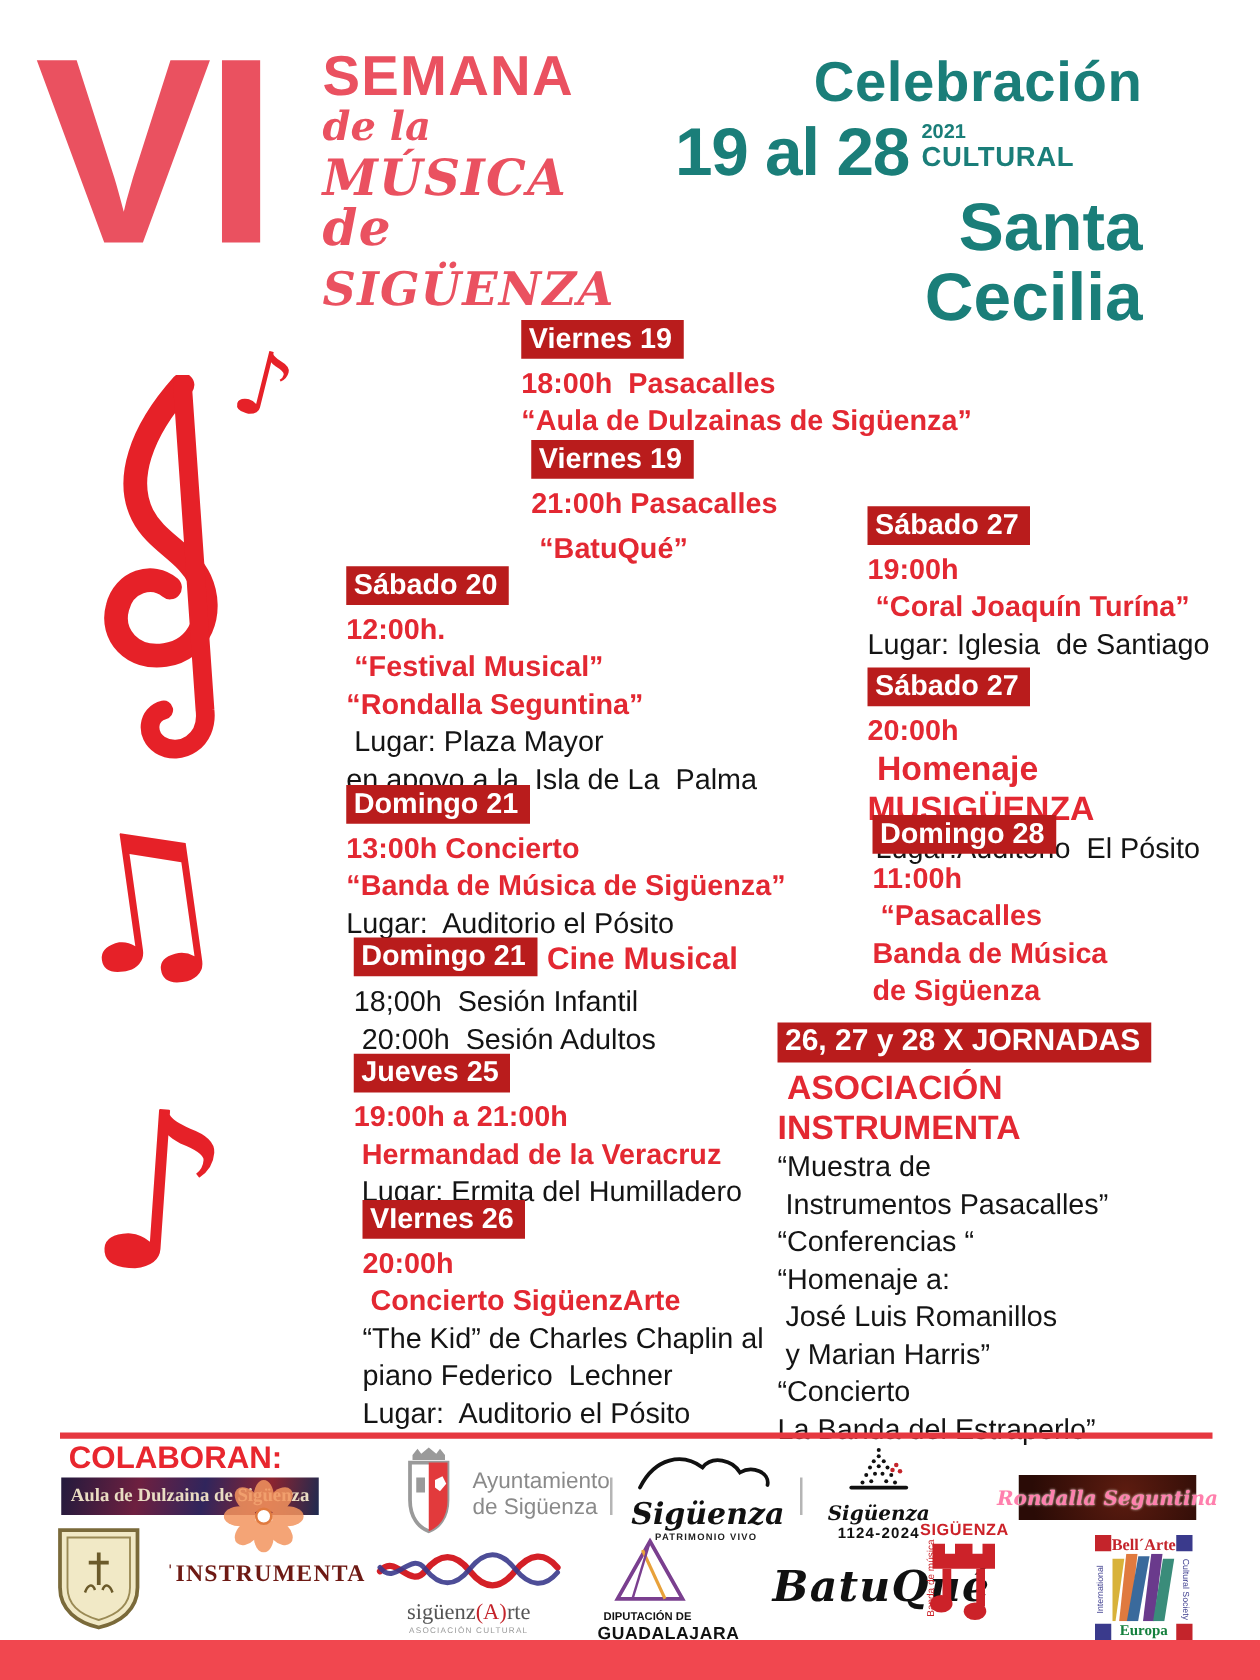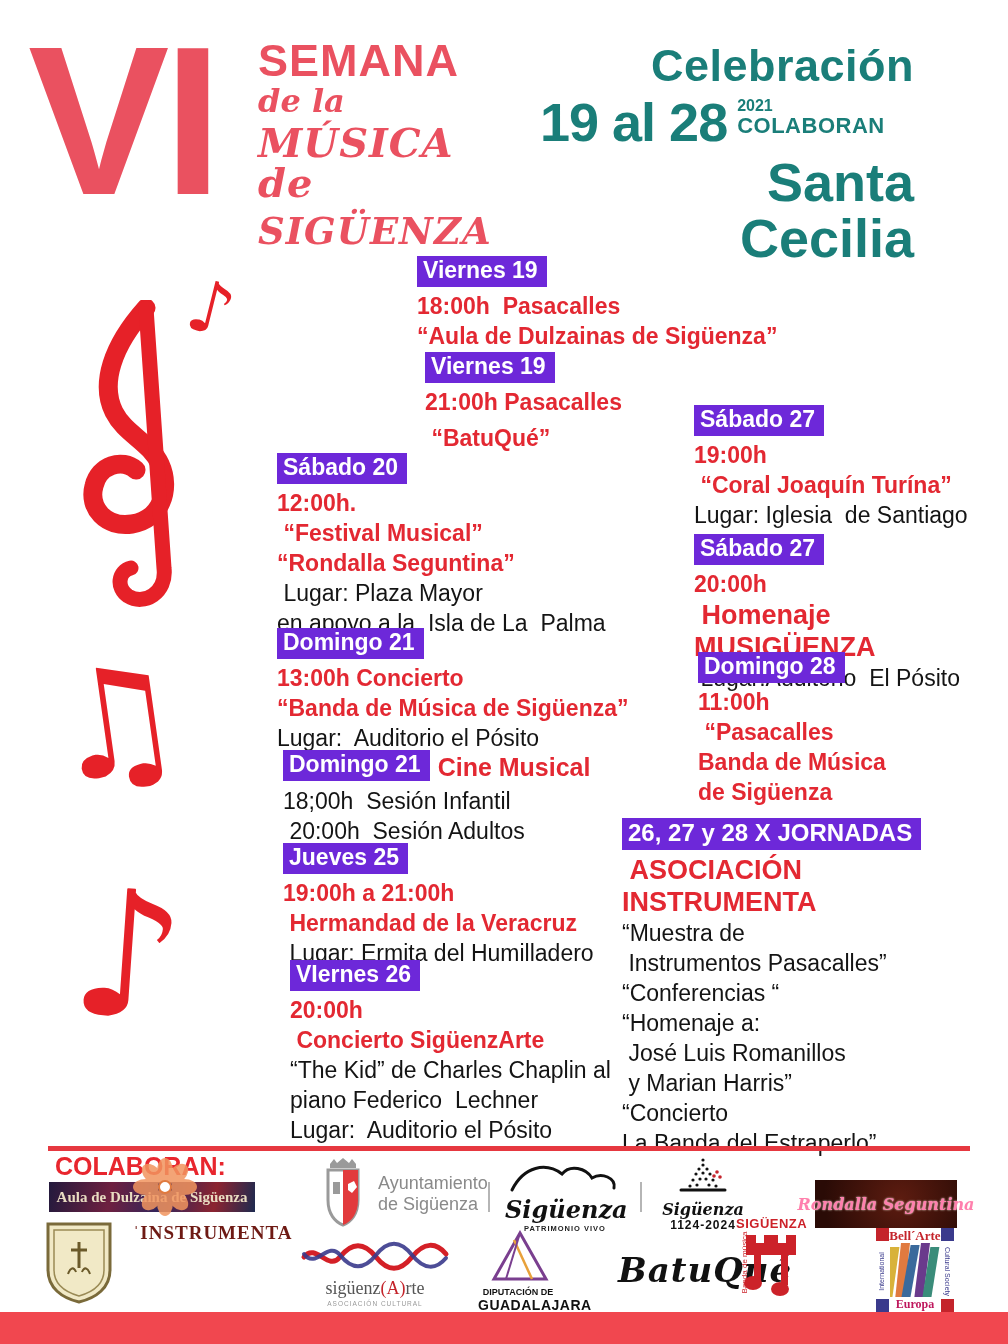--- a/index.html
+++ b/index.html
@@ -25,21 +25,21 @@
   .cel-month{font-size:22px;font-weight:700;line-height:1.1;letter-spacing:0.5px;}
   .cel-santa{font-size:54px;font-weight:700;line-height:1.0;margin-top:8px;}
   .cel-cecilia{font-size:54px;font-weight:700;line-height:1.0;margin-top:2px;}
 
   
   .deco{position:absolute;color:#e62128;}
   .note-glyph{font-family:"DejaVu Sans",sans-serif;line-height:1;}
 
   
   .event{position:absolute;}
-  .badge{display:inline-block;background:#6d28d9;color:#ffffff;font-weight:700;
+  .badge{display:inline-block;background:#b91c1c;color:#ffffff;font-weight:700;
          font-size:23px;padding:2px 9px 4px 6px;line-height:1.1;}
   .badge-suffix{display:inline-block;color:#e32832;font-weight:700;font-size:25px;
                 margin-left:8px;vertical-align:middle;}
   .line{white-space:pre-wrap;line-height:30px;font-size:23px;}
   .line.red{color:#e32832;font-weight:700;}
   .line.black{color:#141414;font-weight:400;}
   .line.big{font-size:27px;line-height:32px;}
   .event .line:first-of-type{margin-top:4px;}
 
   
@@ -61,28 +61,28 @@
   .patrimonio{left:505px;top:1160px;width:120px;text-align:center;}
   .patrimonio .name{font-family:"DejaVu Serif",serif;font-style:italic;font-weight:700;
       font-size:24px;color:#111;line-height:1;}
   .patrimonio .sub{font-size:7.5px;font-weight:700;letter-spacing:1px;color:#222;margin-top:2px;}
 
   .aniv{left:658px;top:1156px;width:90px;text-align:center;}
   .aniv .name{font-family:"DejaVu Serif",serif;font-style:italic;font-weight:700;
       font-size:16px;color:#111;line-height:1;}
   .aniv .years{font-size:12px;font-weight:700;color:#111;letter-spacing:1px;}
 
-  .rondalla{left:815px;top:1180px;width:142px;height:48px;
+  .rondalla{left:815px;top:1180px;width:142px;height:36px;
       background:radial-gradient(circle at 60% 40%,#5d1c10 0%,#2a0b06 85%);
       display:flex;align-items:center;justify-content:center;}
   .rondalla span{font-family:"DejaVu Serif",serif;font-style:italic;font-weight:700;
       font-size:16px;color:#ff7fae;text-shadow:0 0 2px #ffe;white-space:nowrap;}
 
   .veracruz{left:42px;top:1218px;}
-  .instrumenta{left:133px;top:1158px;width:155px;}
+  .instrumenta{left:133px;top:1184px;width:155px;text-align:center;}
   .instrumenta .txt{font-family:"Liberation Serif",serif;font-weight:700;font-size:19px;
       color:#6e1a14;letter-spacing:1px;margin-top:2px;white-space:nowrap;}
 
   .sigarte{left:300px;top:1240px;width:150px;text-align:center;}
   .sigarte .txt{font-family:"Liberation Serif",serif;font-size:18px;color:#555;}
   .sigarte .txt b{color:#c4242b;font-weight:400;}
   .sigarte .sub{font-size:6.5px;color:#999;letter-spacing:1px;margin-top:1px;}
 
   .dipu{left:478px;top:1230px;width:80px;text-align:center;}
   .dipu .l1{font-size:9px;font-weight:700;color:#111;margin-top:1px;}
@@ -94,21 +94,21 @@
   .banda{left:736px;top:1216px;width:70px;text-align:center;}
   .banda .t{font-size:13px;font-weight:700;color:#cc2229;letter-spacing:0.5px;}
   .banda .v{position:absolute;left:-22px;top:42px;transform:rotate(-90deg);
       font-size:8px;color:#cc2229;white-space:nowrap;}
 
   .bellarte{left:876px;top:1228px;width:78px;height:84px;position:absolute;background:#fff;}
   .bellarte .corner{position:absolute;width:13px;height:13px;}
   .bellarte .top{position:absolute;left:0;right:0;top:0px;text-align:center;
       font-family:"Liberation Serif",serif;font-weight:700;font-size:13px;color:#c4242b;}
   .bellarte .bottom{position:absolute;left:0;right:0;bottom:0px;text-align:center;
-      font-family:"Liberation Serif",serif;font-weight:700;font-size:12px;color:#be185d;}
+      font-family:"Liberation Serif",serif;font-weight:700;font-size:12px;color:#15803d;}
   .bellarte .side{position:absolute;font-size:7px;color:#3a3a8c;white-space:nowrap;}
   .bellarte .left-t{left:-14px;top:40px;transform:rotate(-90deg);}
   .bellarte .right-t{right:-18px;top:40px;transform:rotate(90deg);}
 
   .bottom-bar{position:absolute;left:0;top:1312px;width:1008px;height:32px;background:#f1474f;}
 </style>
 </head>
 <body>
 
 <div id="poster">
@@ -120,21 +120,21 @@
     <div class="title-musica brush">MÚSICA de</div>
     <div class="title-siguenza brush">SIGÜENZA</div>
   </div>
 
   <div class="celebration">
     <div class="cel-line1">Celebración</div>
     <div class="cel-row">
       <span class="cel-range">19 al 28</span>
       <span class="cel-stack">
         <div class="cel-year">2021</div>
-        <div class="cel-month">COLABORAN</div>
+        <div class="cel-month">CULTURAL</div>
       </span>
     </div>
     <div class="cel-santa">Santa</div>
     <div class="cel-cecilia">Cecilia</div>
   </div>
 
   <div class="deco" style="left:68px;top:300px;">
     <svg width="120" height="315" viewBox="0 0 120 315">
       <path d="M78 8 C 44 46 32 84 46 112 C 57 134 82 142 92 164 C 104 190 92 220 64 224 C 38 228 20 208 26 186 C 31 165 54 158 68 170" fill="none" stroke="#e62128" stroke-width="19" stroke-linecap="round"></path>
       <path d="M78 8 L 96 268 C 99 293 76 306 60 296 C 48 288 50 271 63 268" fill="none" stroke="#e62128" stroke-width="15" stroke-linecap="round"></path>

